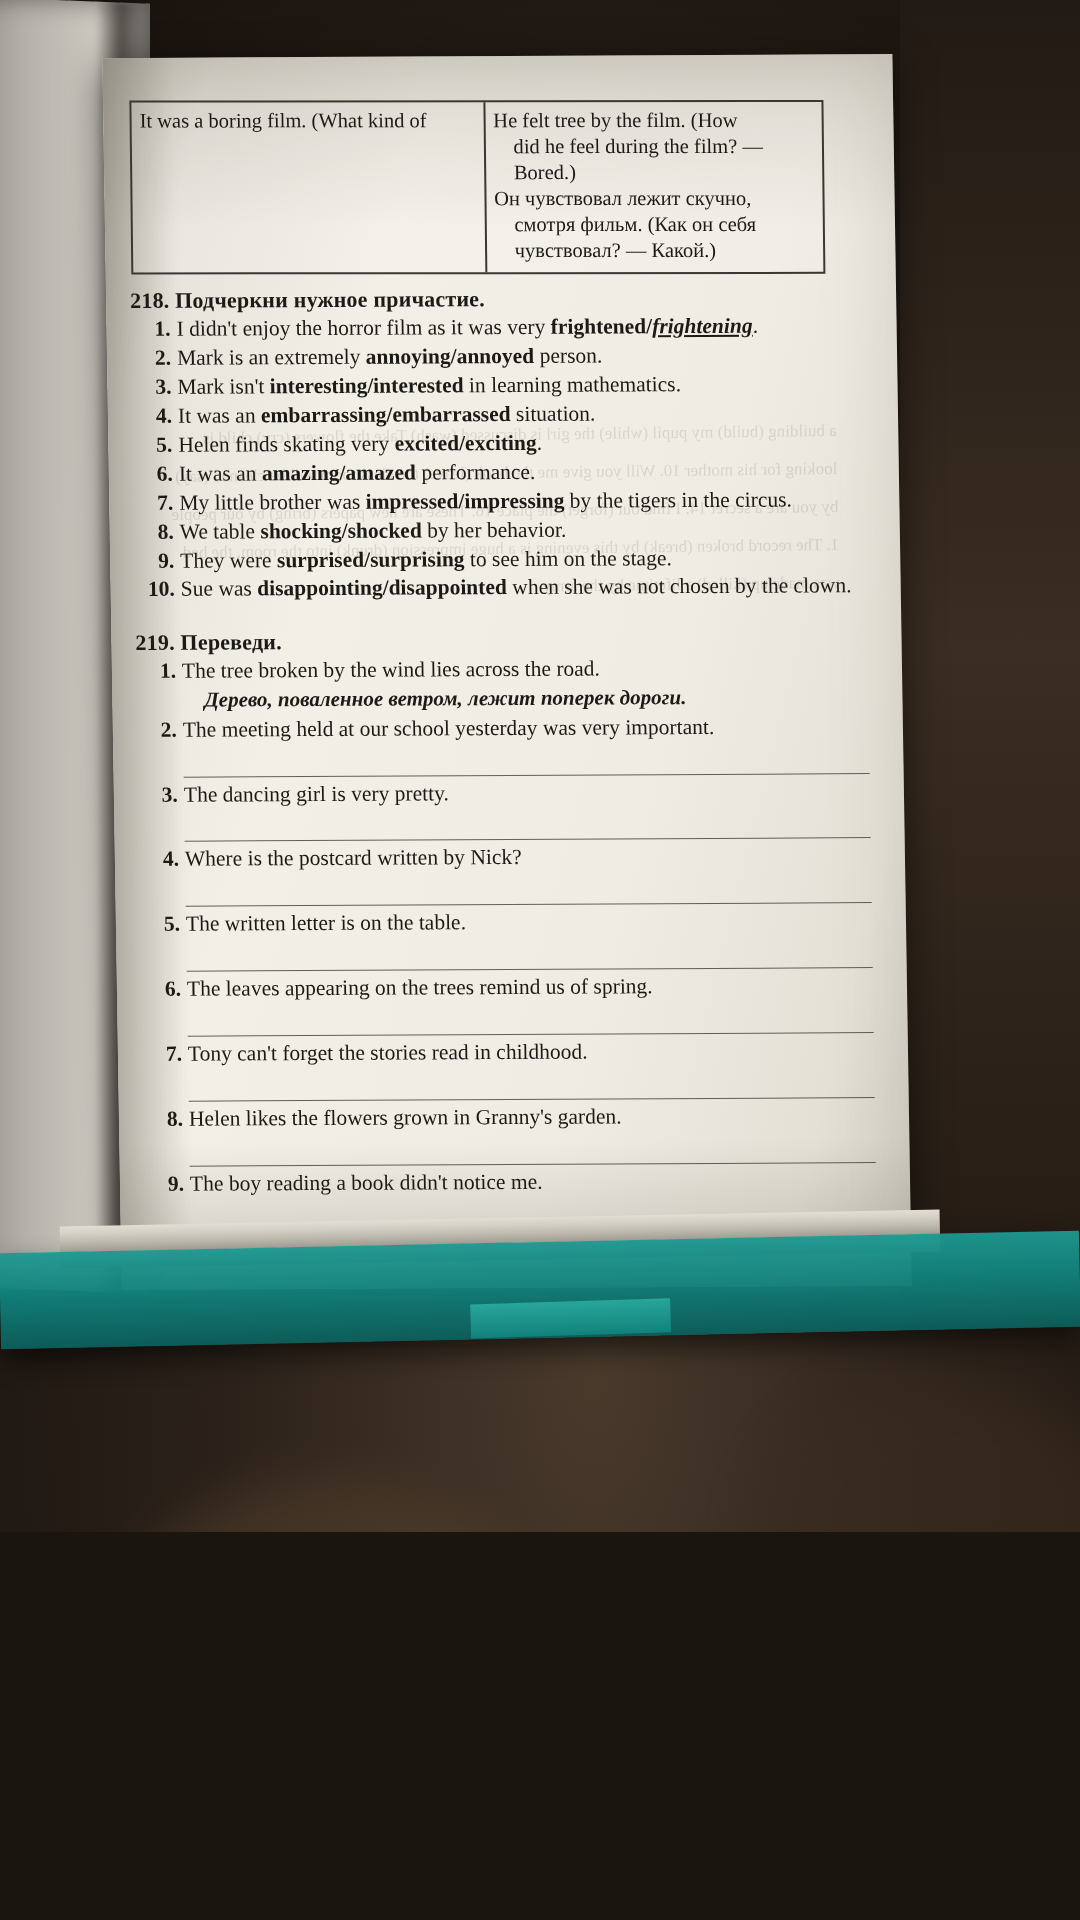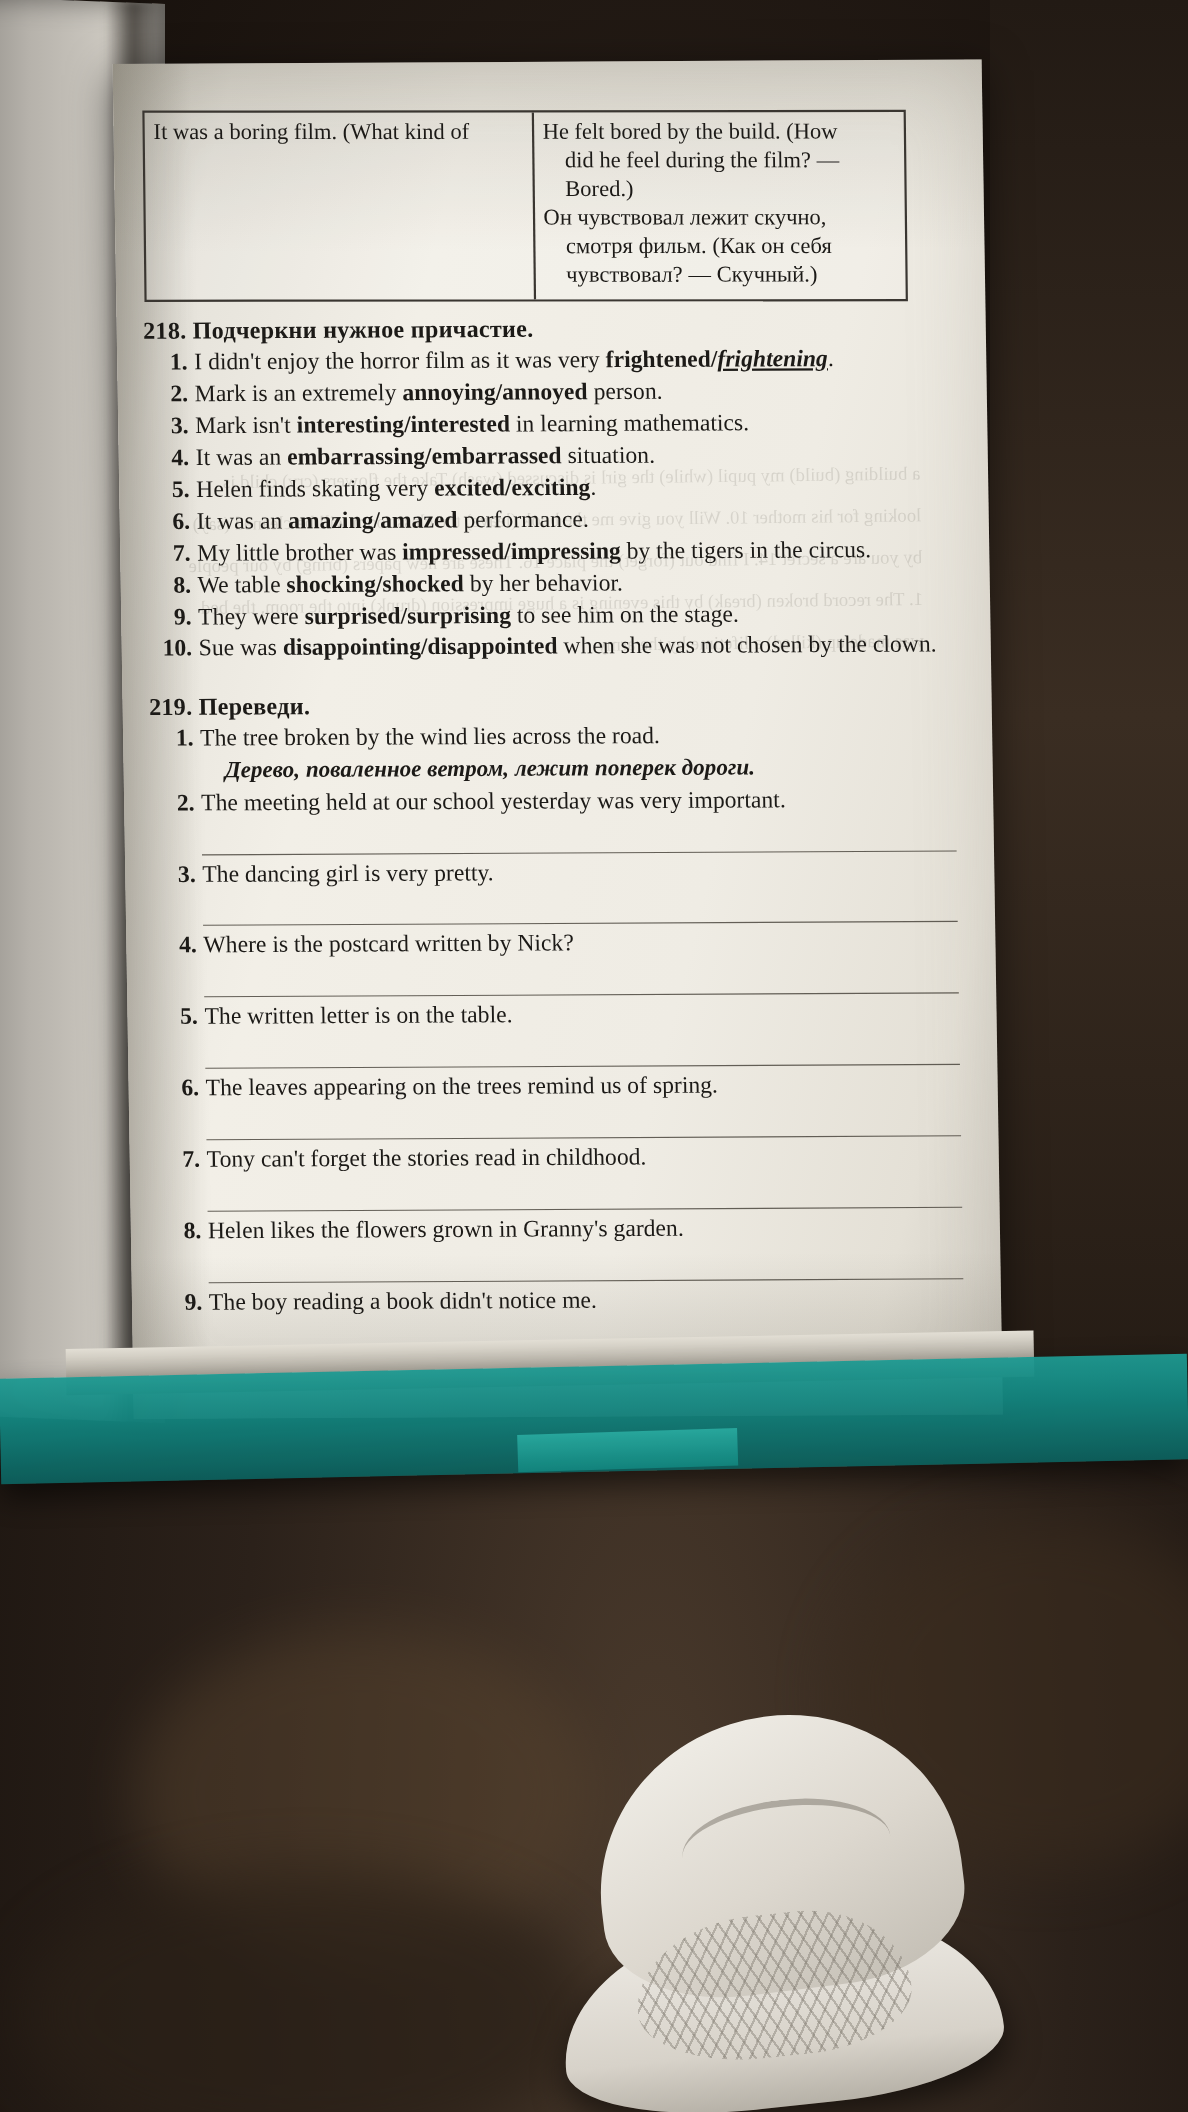--- a/index.html
+++ b/index.html
@@ -8,21 +8,21 @@
     background: #1b1510;
     width: 1080px;
     height: 1920px;
     overflow: hidden;
     font-family: "Liberation Serif", serif;
   }
 
   #scene {
     position: relative;
     width: 1080px;
-    height: 1920px;
+    height: 1532px;
     overflow: hidden;
     background:
       radial-gradient(ellipse at 55% 88%, #4a3a2c 0%, #2b211a 45%, #150f0b 100%);
     text-decoration: underline;
   }
 
   
   .floor-blob {
     position: absolute;
     border-radius: 50%;
@@ -298,26 +298,26 @@
   <div id="page">
     <div id="bleed">a building (build) my pupil (while) the girl is discussed (wash) Take the flowers (crv) child is looking for his mother 10. Will you give me the book (leave) the class room will be cleaned (say) by you are a secret 14. I find out (forget) the place 16. These are new papers (bring) by our people 1. The record broken (break) by this evening is a huge impression (drunk) into the room, the bed was made up (killed) a lifetime by the army</div>
 
     <div id="content">
 
       <div id="example-table">
         <div class="tcell left">
           <p>It was a boring film. (What kind of</p>
         </div>
         <div class="tcell right">
-          <p>He felt bored by the build. (How</p>
+          <p>He felt tree by the film. (How</p>
           <p class="ind">did he feel during the film? —</p>
           <p class="ind">Bored.)</p>
           <p>Он чувствовал лежит скучно,</p>
           <p class="ind">смотря фильм. (Как он себя</p>
-          <p class="ind">чувствовал? — Скучный.)</p>
+          <p class="ind">чувствовал? — Какой.)</p>
         </div>
       </div>
 
       <div class="ex-head">218. Подчеркни нужное причастие.</div>
       <ol class="items" id="ex218">
         <li><span class="num">1.</span><span>I didn't enjoy the horror film as it was very </span><span class="choice">frightened/</span><span class="pick">frightening</span><span>.</span></li>
         <li><span class="num">2.</span><span>Mark is an extremely </span><span class="choice">annoying/annoyed</span><span class="pick"></span><span> person.</span></li>
         <li><span class="num">3.</span><span>Mark isn't </span><span class="choice">interesting/interested</span><span class="pick"></span><span> in learning mathematics.</span></li>
         <li><span class="num">4.</span><span>It was an </span><span class="choice">embarrassing/embarrassed</span><span class="pick"></span><span> situation.</span></li>
         <li><span class="num">5.</span><span>Helen finds skating very </span><span class="choice">excited/exciting</span><span class="pick"></span><span>.</span></li>

